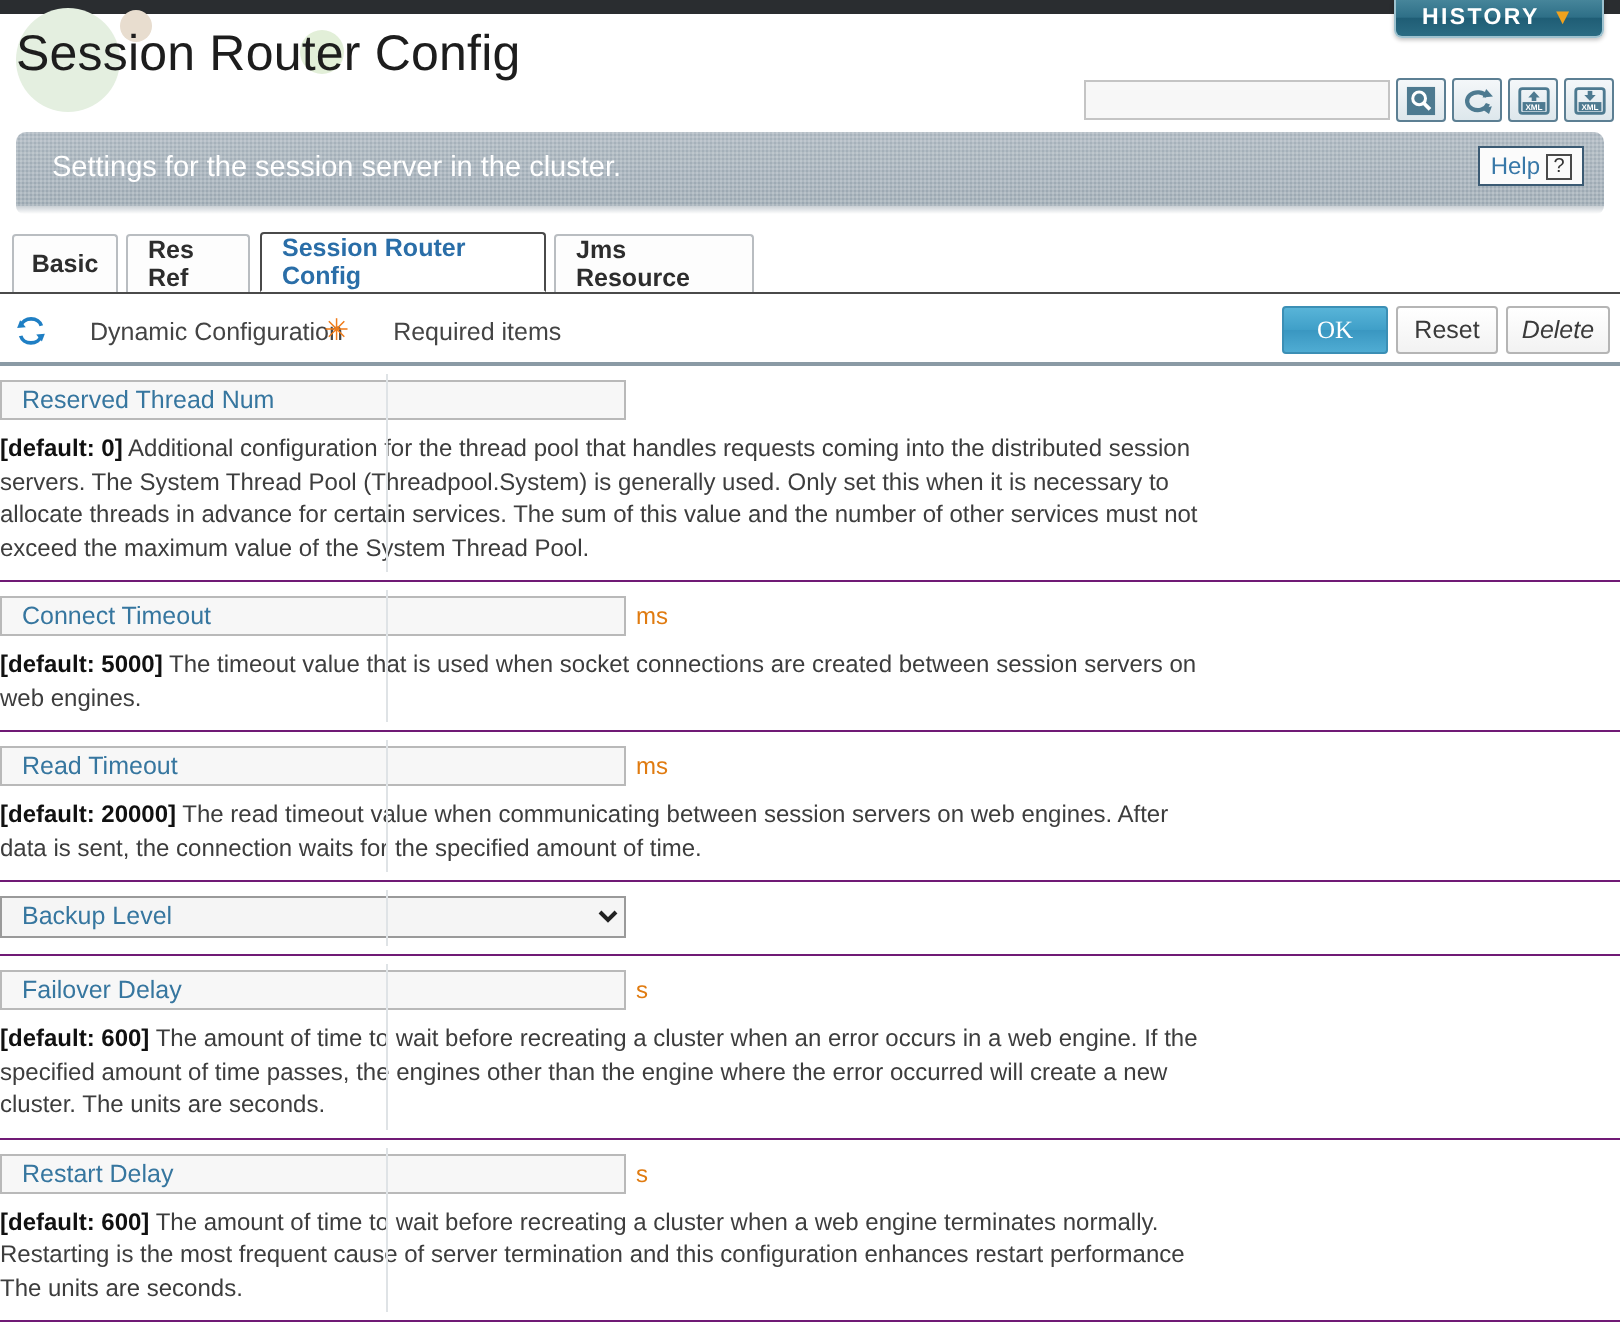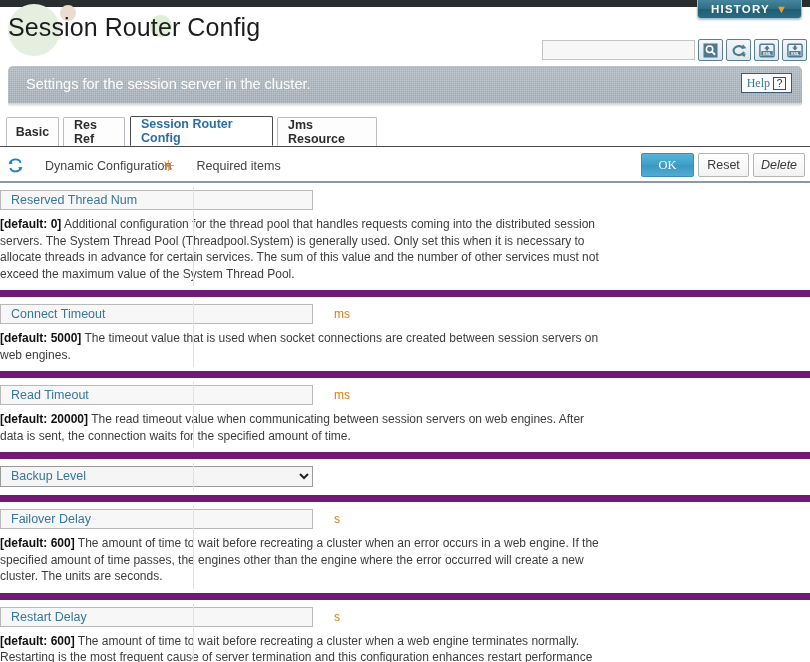--- a/index.html
+++ b/index.html
@@ -77,21 +77,21 @@
   .subheader-text {
     position: absolute; left: 18px; top: 10px;
     color: #ffffff; font-size: 14.5px;
   }
   .help-btn {
     position: absolute; right: 10px; top: 7px; height: 20px;
     border: 1px solid #3b5a73; background: #fbfbfb;
     display: flex; align-items: center; gap: 3px;
     padding: 0 5px; cursor: pointer;
   }
-  .help-label { font-size: 12px; color: #3878a8; font-family: Liberation Serif, serif; }
+  .help-label { font-size: 12px; color: #3878a8; }
   .help-q {
     width: 13px; height: 13px; border: 1px solid #4a4a4a;
     font-size: 10px; line-height: 11px; text-align: center; color: #333;
   }
   .subheader-shadow {
     position: absolute; top: 103px; left: 8px; width: 794px; height: 4px;
     background: linear-gradient(to bottom, #c9cfd4, #ffffff);
     border-radius: 0 0 4px 4px;
   }
 
@@ -140,31 +140,31 @@
     background: linear-gradient(to bottom, #ffffff 0%, #f2f2f2 100%);
     border: 1px solid #b5b5b5; color: #3a3a3a;
   }
   .actions-rule {
     position: absolute; top: 181px; left: 0; width: 810px; height: 2px;
     background: #8a9aa5;
   }
 
   
   .form { position: absolute; top: 183px; left: 0; width: 810px; }
-  .row { position: relative; width: 810px; border-bottom: 7px solid #701a75; }
+  .row { position: relative; width: 810px; border-bottom: 1px solid #701a75; }
   .row-label {
     position: absolute; left: 11px; top: 10px;
     font-size: 12.5px; color: #36769f; width: 175px;
   }
   .row-divider {
     position: absolute; left: 193px; top: 4px; bottom: 4px; width: 1px;
     background: #dfe3e6;
   }
   .row-body { padding: 7px 8px 8px 0; }
-  .field-line { display: flex; align-items: center; gap: 21px; }
+  .field-line { display: flex; align-items: center; gap: 5px; }
   .text-input {
     width: 313px; height: 20px;
     border: 1px solid #b9b9b9; background: #f7f7f7;
     font-size: 12px; padding: 0 4px; color: #222; outline: none;
   }
   .sel-input {
     width: 313px; height: 21px;
     border: 1px solid #9a9a9a; background: #f5f5f5;
     font-size: 12px; color: #222;
     font-family: "Liberation Sans", sans-serif;

